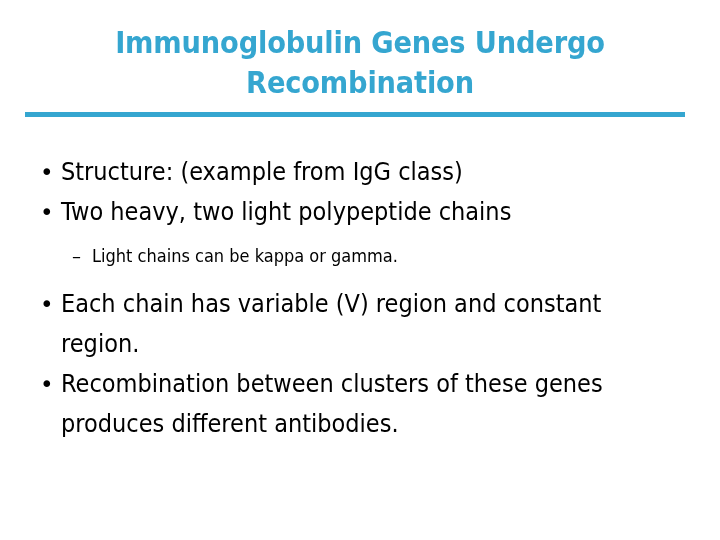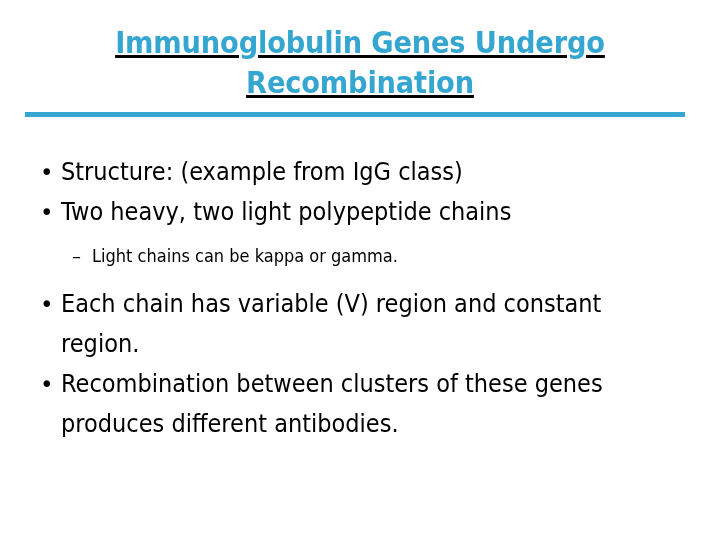--- a/index.html
+++ b/index.html
@@ -21,21 +21,20 @@
     box-sizing: border-box;
   }
 
   
   .title-block {
     position: absolute;
     left: 0;
     top: 22px;
     width: 720px;
     text-align: center;
-    text-decoration: underline;
   }
   .title-line {
     display: block;
     color: #35a6d0;
     font-family: "DejaVu Sans", "Liberation Sans", sans-serif;
     font-weight: 700;
     font-size: 31px;
     line-height: 40px;
     letter-spacing: -0.2px;
     transform: scaleX(0.88);

